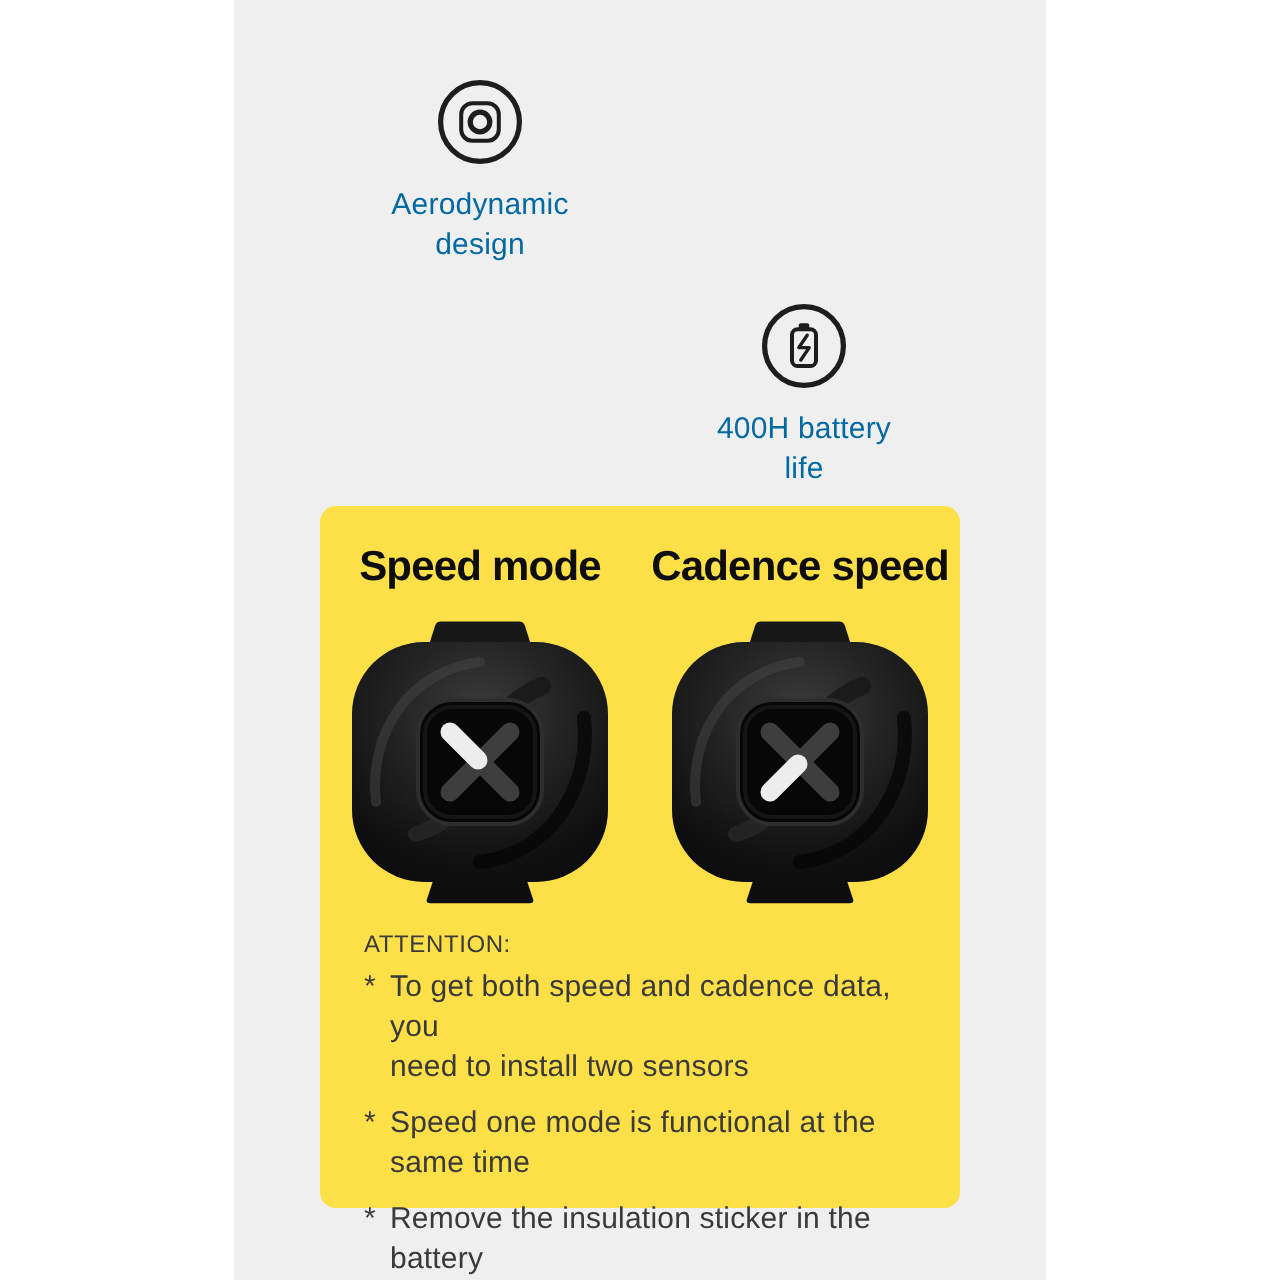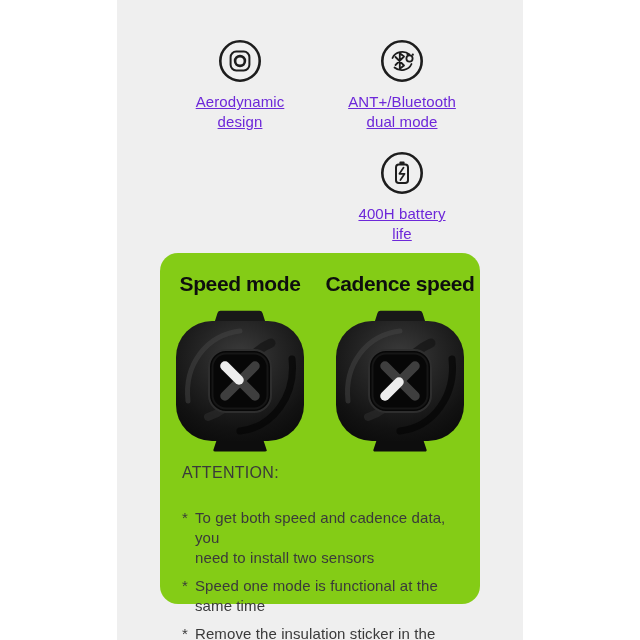--- a/index.html
+++ b/index.html
@@ -9,43 +9,43 @@
     -webkit-font-smoothing:antialiased;
   }
   .panel{
     position:absolute;left:117px;top:0;width:406px;height:640px;
     background:#efefef;
   }
   
   .feature{position:absolute;width:200px;text-align:center;}
   .feature .icon-wrap{display:inline-block;line-height:0;}
   .feature-label{
-    margin-top:5px;font-size:15px;line-height:19.5px;color:#6d28d9;
-    letter-spacing:.1px;white-space:pre-line;text-decoration:underline;
+    margin-top:5px;font-size:15px;line-height:19.5px;color:#0369a1;
+    letter-spacing:.1px;white-space:pre-line;
   }
   #feature-0{left:23px;top:39px;}
   #feature-1{left:185px;top:39px;}
   #feature-2{left:23px;top:151px;}
   #feature-3{left:185px;top:151px;text-align:center;}
   
   .card{
     position:absolute;left:43px;top:253px;width:320px;height:351px;
-    background:#84cc16;border-radius:18px;
+    background:#fde047;border-radius:8px;
   }
   .modes{display:flex;}
   .mode{width:160px;text-align:center;padding-top:19px;}
   .mode-title{
     margin:0 0 13px 0;font-size:21px;font-weight:700;color:#0e0e0e;
     letter-spacing:-0.4px;
   }
   .device-svg{display:inline-block;line-height:0;}
   
   .attention{padding:7px 14px 0 22px;}
   .attention-heading{
-    font-size:16px;color:#3a3a3a;margin-bottom:26px;letter-spacing:.3px;
+    font-size:12px;color:#3a3a3a;margin-bottom:5px;letter-spacing:.3px;
   }
   .bullet{display:flex;margin-bottom:8px;}
   .bullet-marker{
     width:13px;flex:0 0 13px;font-size:15px;color:#3a3a3a;line-height:20px;
   }
   .bullet-text{
     font-size:15px;line-height:20px;color:#3a3a3a;white-space:pre-line;
     letter-spacing:.1px;
   }
   svg{display:block;}
@@ -65,35 +65,20 @@
           <path d="M22 15.8 a6.2 6.2 0 0 1 6.2 6.2 h-2.6 a3.6 3.6 0 0 0 -3.6 -3.6 z" transform="rotate(90 22 22)"></path>
           <path d="M22 15.8 a6.2 6.2 0 0 1 6.2 6.2 h-2.6 a3.6 3.6 0 0 0 -3.6 -3.6 z" transform="rotate(180 22 22)"></path>
           <path d="M22 15.8 a6.2 6.2 0 0 1 6.2 6.2 h-2.6 a3.6 3.6 0 0 0 -3.6 -3.6 z" transform="rotate(270 22 22)"></path>
         </g>
       </svg>
     </span>
     <div class="feature-label">Aerodynamic
 design</div>
   </div>
 
-  <div class="feature" id="feature-1">
-    <span class="icon-wrap">
-      <svg width="44" height="44" viewBox="0 0 44 44" fill="none" stroke="#1d1d1d">
-        <circle cx="22" cy="22" r="19.7" stroke-width="2.6"></circle>
-        <path d="M12.5 19 a10.5 9.5 0 0 1 17 -3.5" stroke-width="1.8" stroke-linecap="round"></path>
-        <path d="M31.5 25 a10.5 9.5 0 0 1 -17 3.5" stroke-width="1.8" stroke-linecap="round"></path>
-        <path d="M15.5 18 L24 26.5 L19.8 29.8 V14.2 L24 17.5 L15.5 26" stroke-width="1.8" stroke-linejoin="round" stroke-linecap="round"></path>
-        <circle cx="29.5" cy="19.5" r="3.1" stroke-width="1.8"></circle>
-        <circle cx="32.8" cy="15.7" r="1.1" fill="#1d1d1d" stroke="none"></circle>
-        <circle cx="27.6" cy="15.2" r="1.1" fill="#1d1d1d" stroke="none"></circle>
-      </svg>
-    </span>
-    <div class="feature-label">ANT+/Bluetooth
-dual mode</div>
-  </div>
 
 
   <div class="feature" id="feature-3">
     <span class="icon-wrap">
       <svg width="44" height="44" viewBox="0 0 44 44" fill="none" stroke="#1d1d1d">
         <circle cx="22" cy="22" r="19.7" stroke-width="2.6"></circle>
         <rect x="16" y="13.6" width="12" height="18.4" rx="2.8" stroke-width="2"></rect>
         <rect x="19.4" y="10.6" width="5.2" height="3" rx="1" fill="#1d1d1d" stroke="none"></rect>
         <path d="M23.6 16.6 L19.4 22.8 H24.6 L20.4 29" stroke-width="1.7" stroke-linecap="round" stroke-linejoin="round"></path>
       </svg>

